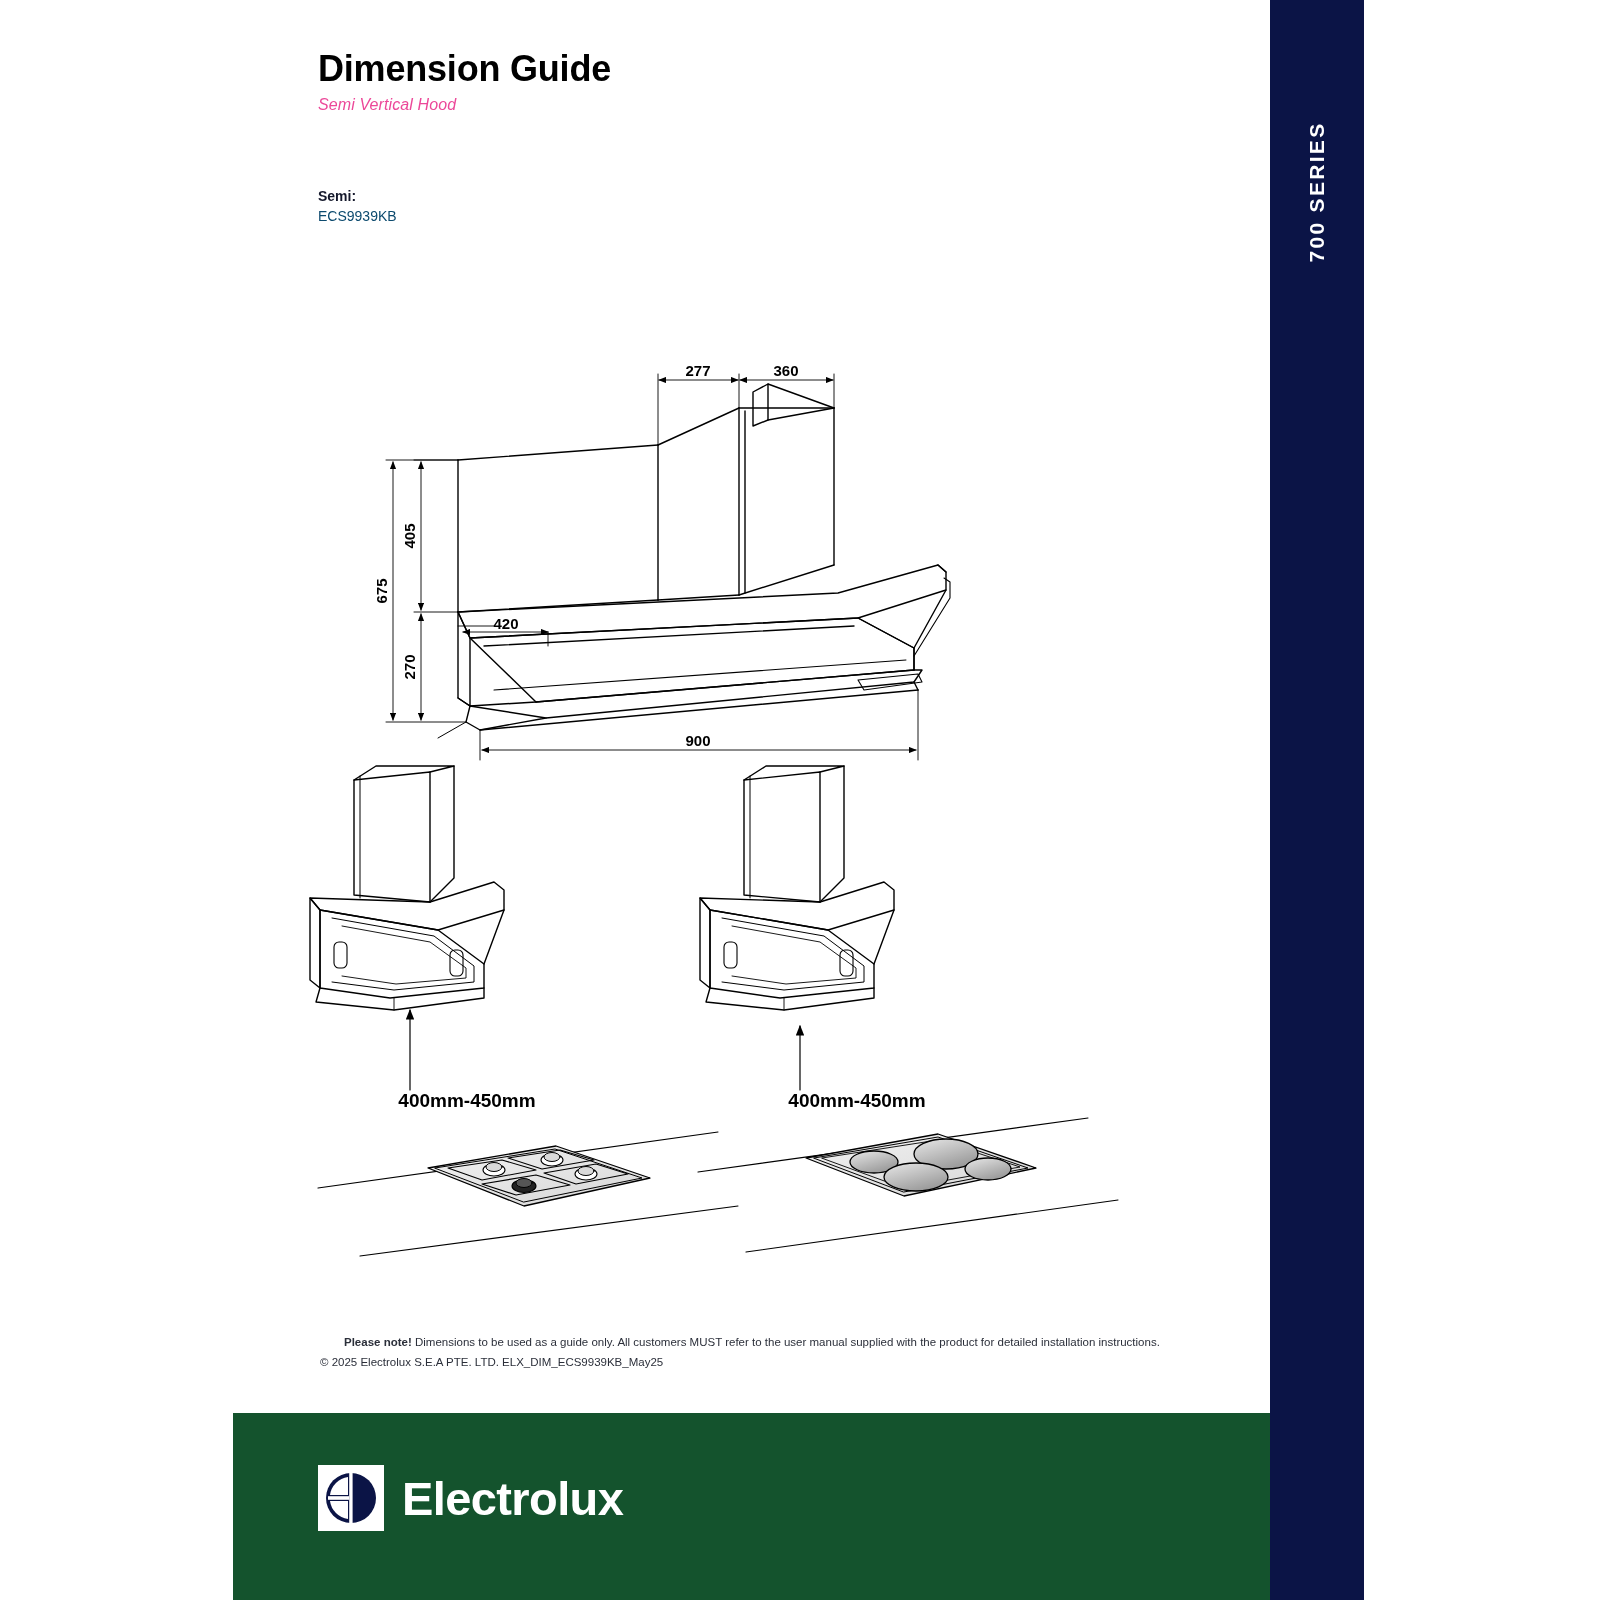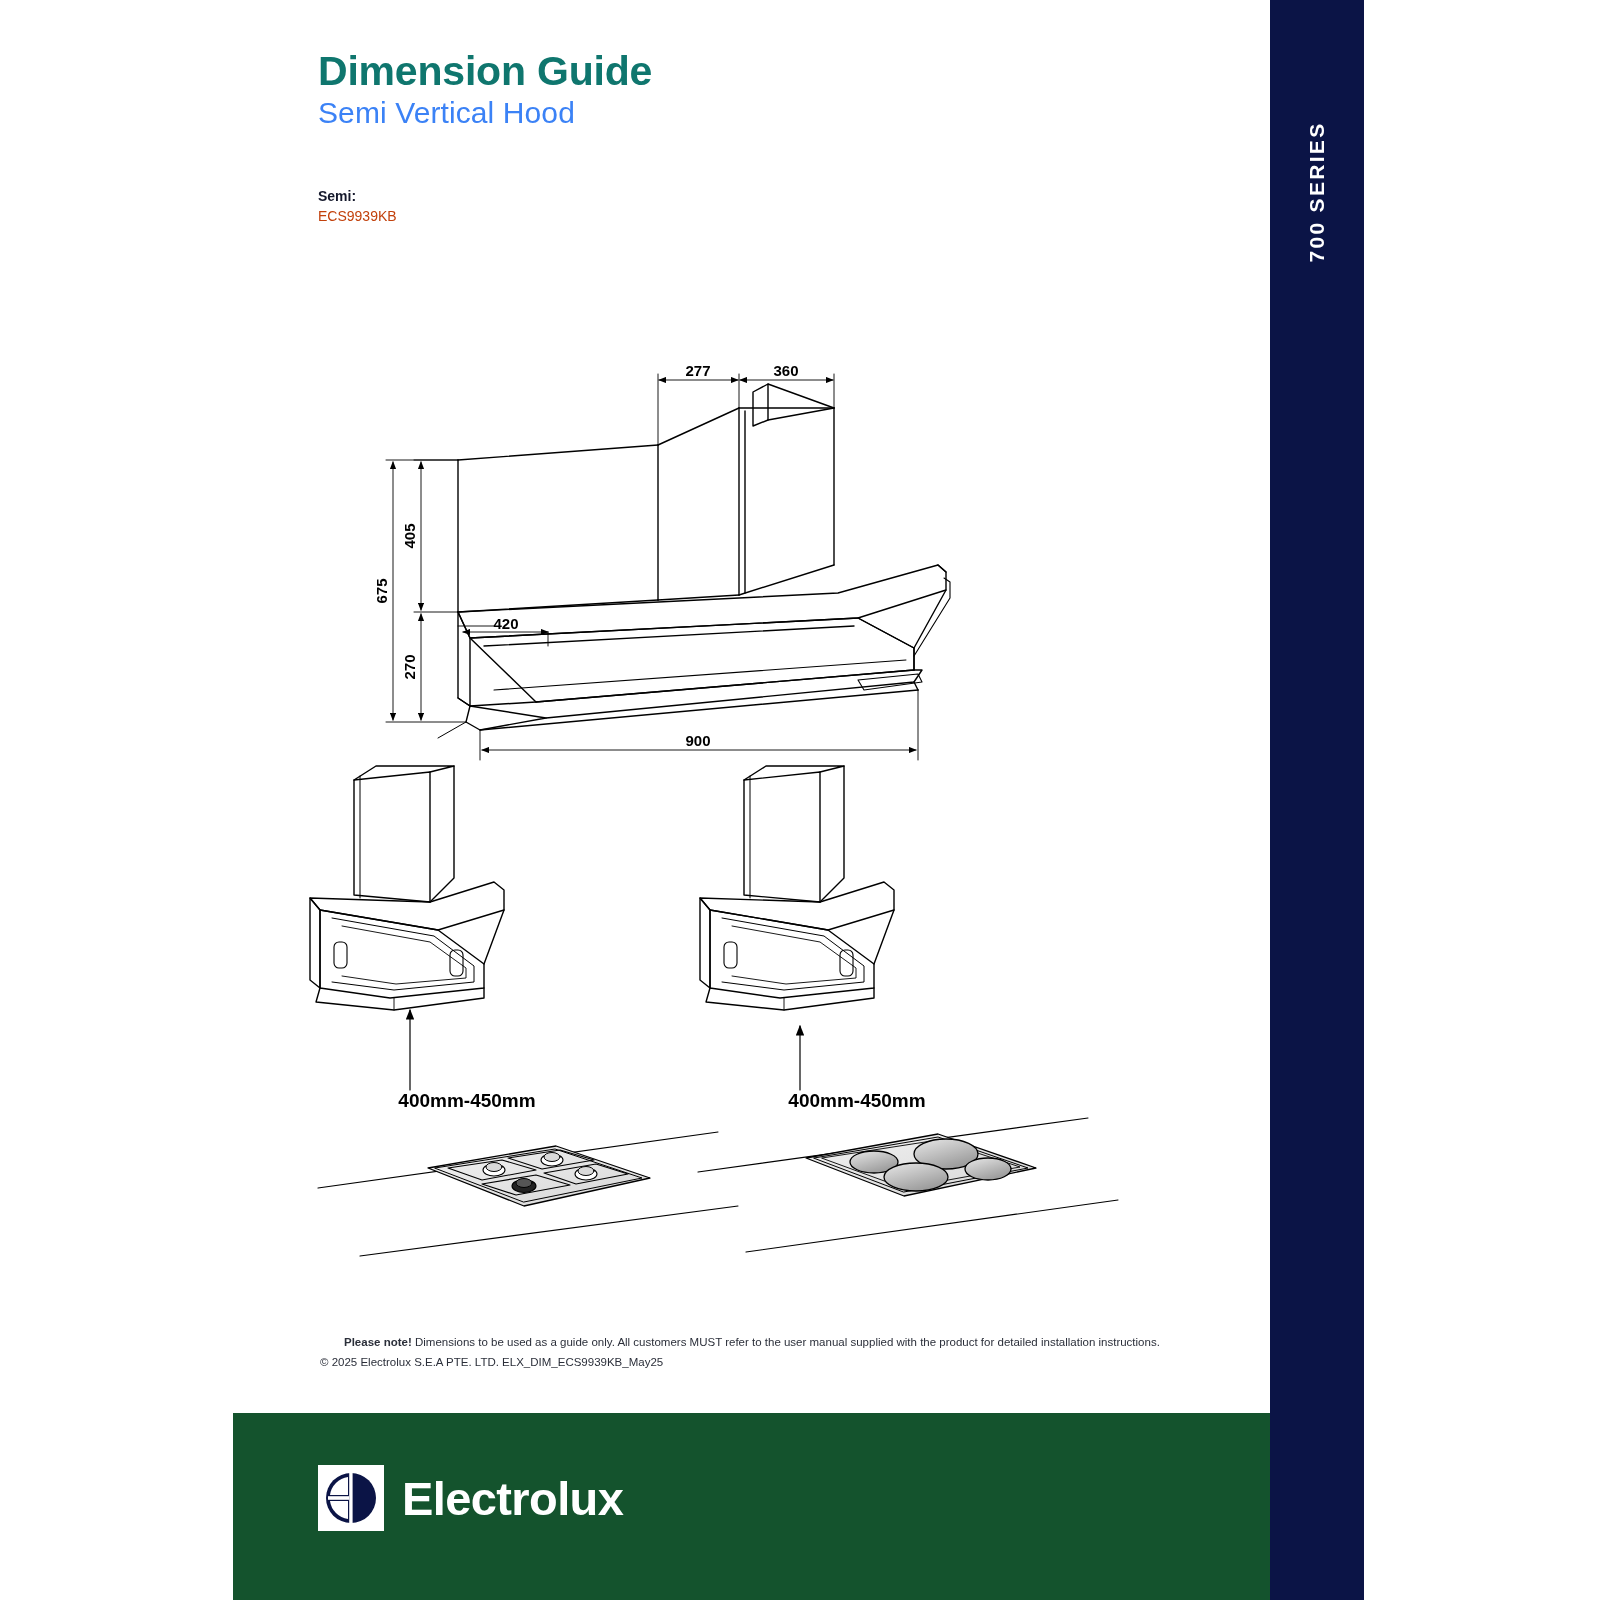--- a/index.html
+++ b/index.html
@@ -44,49 +44,50 @@
     font-size: 21px;
     font-weight: bold;
     letter-spacing: 2.3px;
   }
 
   
   #title {
     position: absolute;
     left: 318px;
     top: 48px;
-    font-size: 41px;
+    font-size: 36px;
     font-weight: bold;
-    color: #0f766e;
+    color: #000000;
     letter-spacing: -0.2px;
   }
   #subtitle {
     position: absolute;
     left: 318px;
     top: 96px;
-    font-size: 30px;
-    color: #3b82f6;
+    font-size: 16px;
+    color: #ec4899;
     letter-spacing: 0.1px;
+    font-style: italic;
   }
 
   
   #model-label {
     position: absolute;
     left: 318px;
     top: 188px;
     font-size: 14px;
     font-weight: bold;
     color: #14182b;
   }
   #model-value {
     position: absolute;
     left: 318px;
     top: 208px;
     font-size: 14px;
-    color: #c2410c;
+    color: #0c4a6e;
   }
 
   
   #dim-table {
     position: absolute;
     left: 776px;
     top: 186px;
     width: 412px;
   }
   #dim-table .rule {

